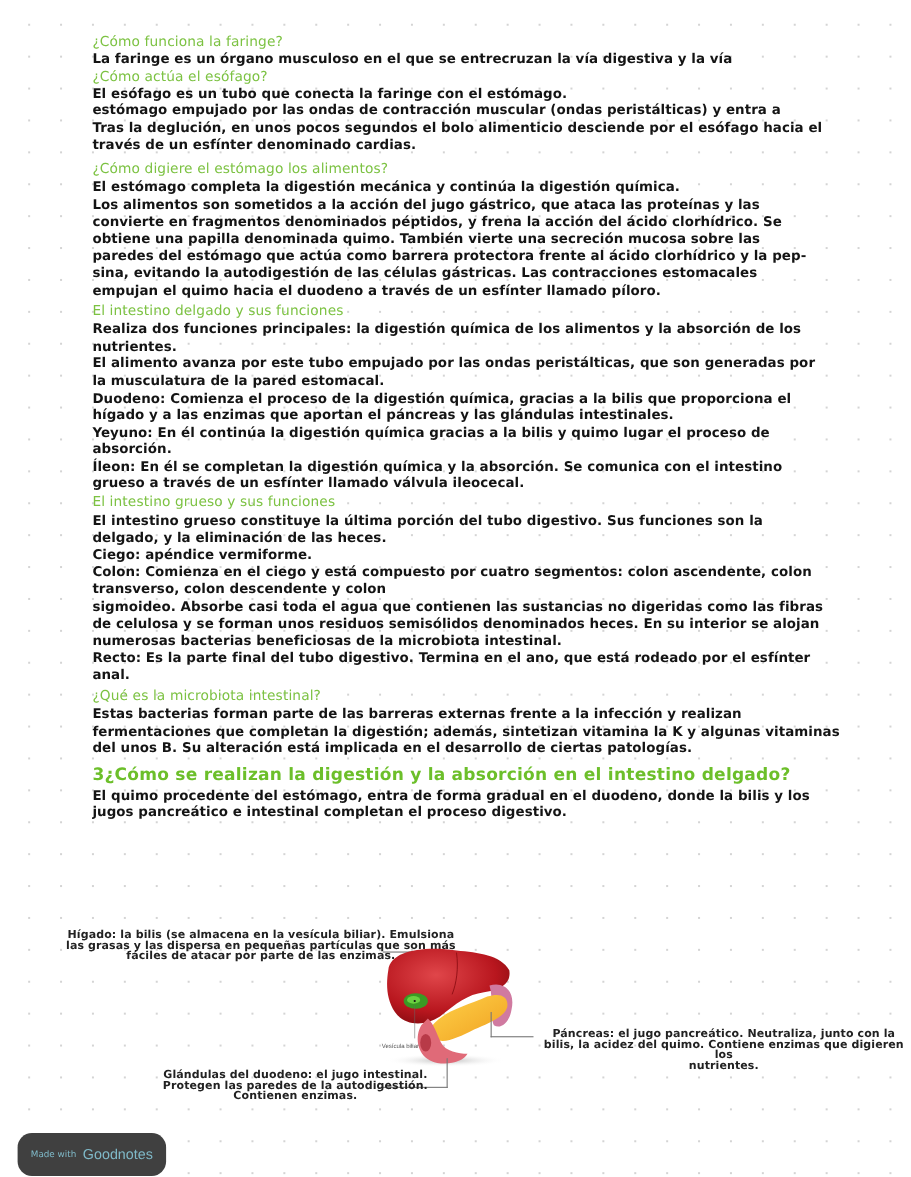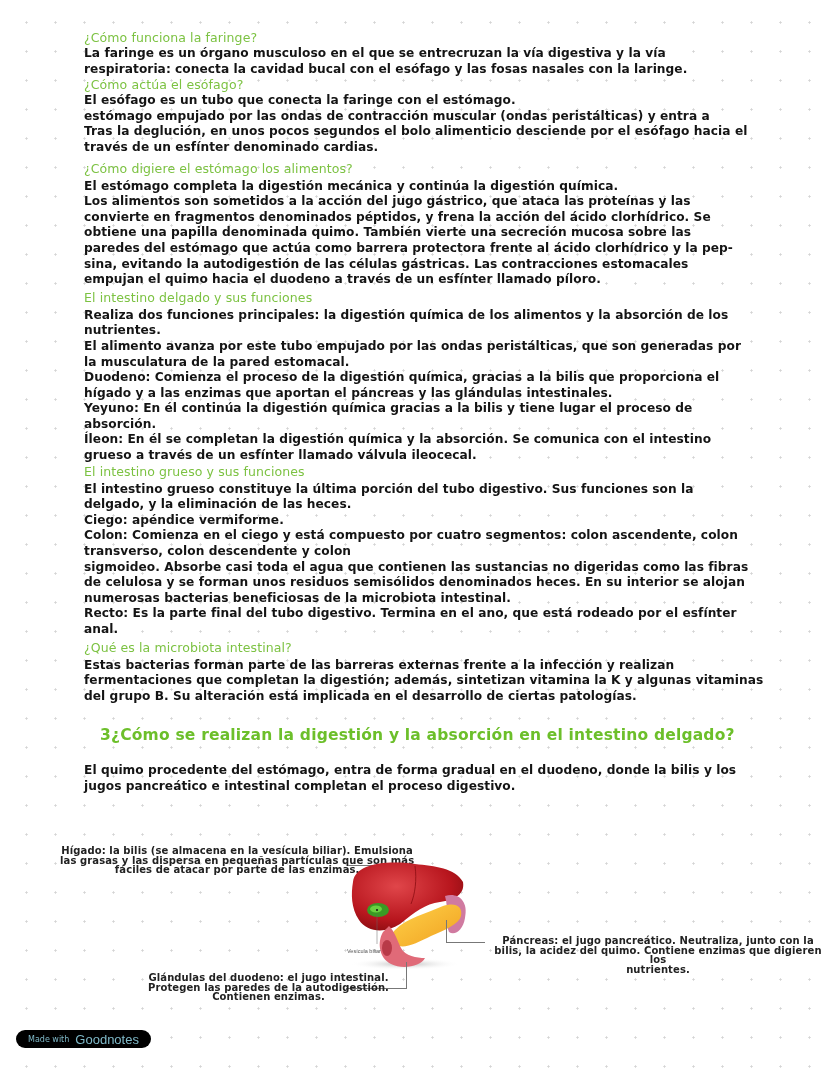--- a/index.html
+++ b/index.html
@@ -15,50 +15,49 @@
     .page { position: absolute; left: 84px; top: 30px; width: 720px; }
     .h {
       color: #7cc242; font-size: 12.5px; line-height: 16px; margin: 0;
       letter-spacing: 0.1px; font-weight: normal;
     }
     .p {
       font-size: 12.2px; line-height: 15.6px; margin: 0; font-weight: bold;
       color: #141414; letter-spacing: 0.05px;
     }
     .big {
-      color: #6cbf2a; font-size: 15.5px; line-height: 20px; margin: 16px;
+      color: #6cbf2a; font-size: 15.5px; line-height: 20px; margin: 0;
       font-weight: bold; letter-spacing: 0.2px;
     }
     .gap-s { height: 2px; }
     .gap-m { height: 5px; }
 
     .figure { position: absolute; left: 0; top: 830px; width: 828px; height: 180px; }
     .cap {
       position: absolute; font-size: 10px; line-height: 9.6px; color: #222;
       font-weight: bold; letter-spacing: 0.1px; text-align: center;
     }
     .lead { position: absolute; border-color: #777; border-style: solid; border-width: 0; }
     .organs { position: absolute; left: 345px; top: 22px; width: 130px; height: 125px; }
 
     .badge {
-      position: absolute; left: 16px; top: 1030px; height: 18px; padding: 0 12px;
-      border-radius: 13px; background: #000000; display: flex; align-items: center; gap: 6px;
+      position: absolute; left: 16px; top: 1030px; height: 39px; padding: 0 12px;
+      border-radius: 13px; background: #404040; display: flex; align-items: center; gap: 6px;
     }
     .badge .small { font-size: 8px; color: #7fb9c8; }
     .badge .brand { font-size: 13px; color: #7fb9c8; font-family: "Liberation Sans", sans-serif; }
   </style>
 </head>
 <body>
 
 <div class="page">
 
   <div>
     <h3 class="h">¿Cómo funciona la faringe?</h3>
     <p class="p">La faringe es un órgano musculoso en el que se entrecruzan la vía digestiva y la vía</p>
-    <p class="p">respiratoria: conecta la cavidad bucal con el esófago y las fosas nasales con la laringe.</p>
   </div>
 
   <div>
     <h3 class="h">¿Cómo actúa el esófago?</h3>
     <p class="p">El esófago es un tubo que conecta la faringe con el estómago.</p>
     <p class="p">estómago empujado por las ondas de contracción muscular (ondas peristálticas) y entra a</p>
     <p class="p">Tras la deglución, en unos pocos segundos el bolo alimenticio desciende por el esófago hacia el</p>
     <p class="p">través de un esfínter denominado cardias.</p>
   </div>
   <div class="gap-m"></div>
@@ -78,21 +77,21 @@
 
   <div>
     <h3 class="h">El intestino delgado y sus funciones</h3>
     <div class="gap-s"></div>
     <p class="p">Realiza dos funciones principales: la digestión química de los alimentos y la absorción de los</p>
     <p class="p">nutrientes.</p>
     <p class="p">El alimento avanza por este tubo empujado por las ondas peristálticas, que son generadas por</p>
     <p class="p">la musculatura de la pared estomacal.</p>
     <p class="p">Duodeno: Comienza el proceso de la digestión química, gracias a la bilis que proporciona el</p>
     <p class="p">hígado y a las enzimas que aportan el páncreas y las glándulas intestinales.</p>
-    <p class="p">Yeyuno: En él continúa la digestión química gracias a la bilis y tiene lugar el proceso de</p>
+    <p class="p">Yeyuno: En él continúa la digestión química gracias a la bilis y quimo lugar el proceso de</p>
     <p class="p">absorción.</p>
     <p class="p">Íleon: En él se completan la digestión química y la absorción. Se comunica con el intestino</p>
     <p class="p">grueso a través de un esfínter llamado válvula ileocecal.</p>
   </div>
 
   <div>
     <h3 class="h">El intestino grueso y sus funciones</h3>
     <div class="gap-s"></div>
     <p class="p">El intestino grueso constituye la última porción del tubo digestivo. Sus funciones son la</p>
     <p class="p">delgado, y la eliminación de las heces.</p>
@@ -105,21 +104,21 @@
     <p class="p">Recto: Es la parte final del tubo digestivo. Termina en el ano, que está rodeado por el esfínter</p>
     <p class="p">anal.</p>
   </div>
   <div class="gap-s"></div>
 
   <div>
     <h3 class="h">¿Qué es la microbiota intestinal?</h3>
     <div class="gap-s"></div>
     <p class="p">Estas bacterias forman parte de las barreras externas frente a la infección y realizan</p>
     <p class="p">fermentaciones que completan la digestión; además, sintetizan vitamina la K y algunas vitaminas</p>
-    <p class="p">del grupo B. Su alteración está implicada en el desarrollo de ciertas patologías.</p>
+    <p class="p">del unos B. Su alteración está implicada en el desarrollo de ciertas patologías.</p>
   </div>
   <div class="gap-m"></div>
 
   <div>
     <h2 class="big">3¿Cómo se realizan la digestión y la absorción en el intestino delgado?</h2>
     <div class="gap-s"></div>
     <p class="p">El quimo procedente del estómago, entra de forma gradual en el duodeno, donde la bilis y los</p>
     <p class="p">jugos pancreático e intestinal completan el proceso digestivo.</p>
   </div>
 </div>

